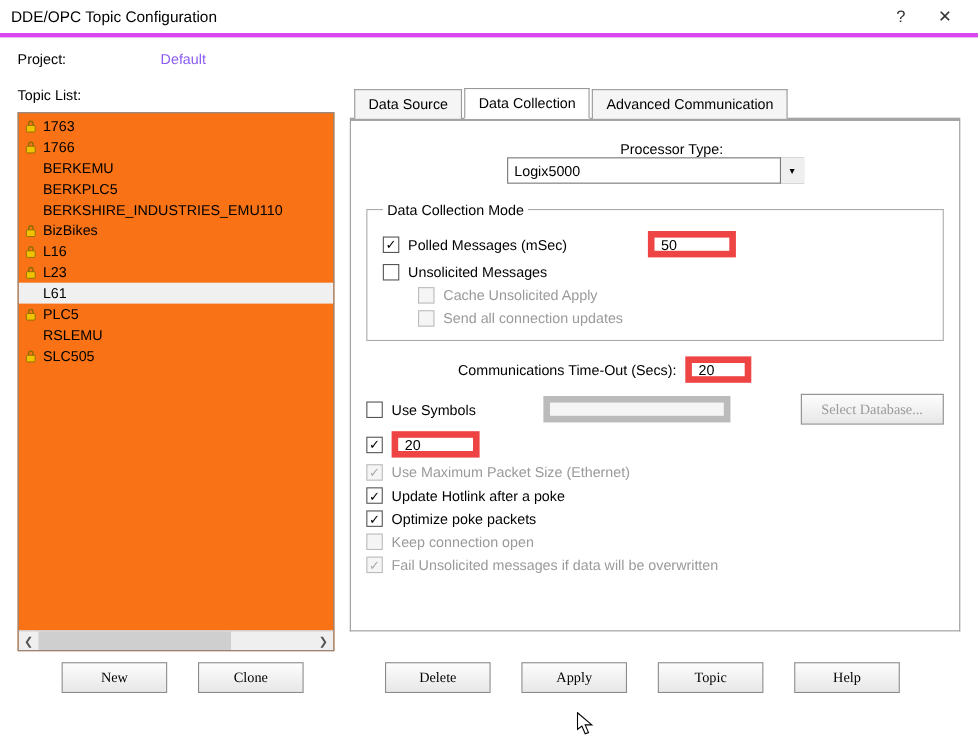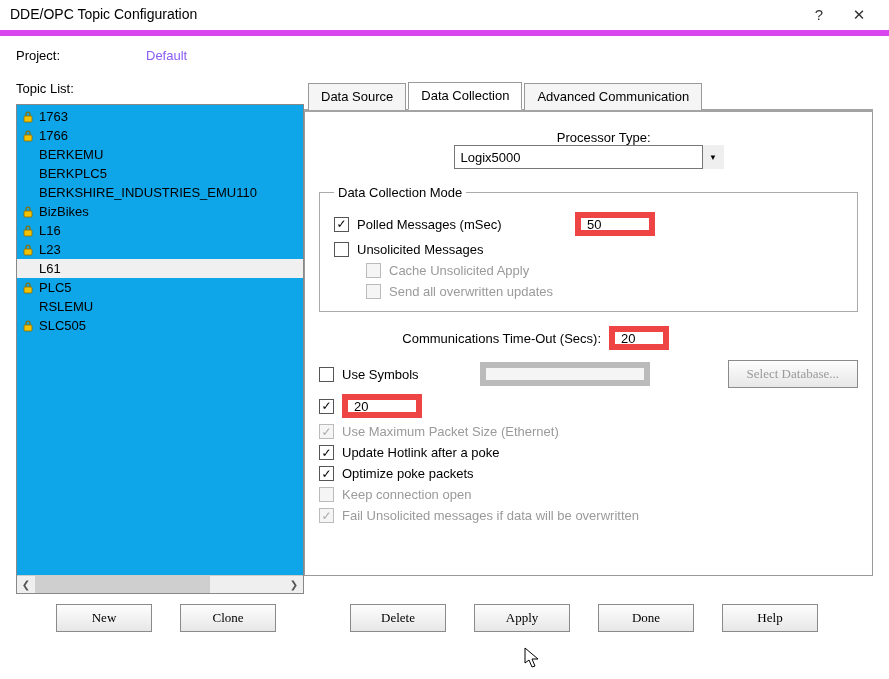--- a/index.html
+++ b/index.html
@@ -9,23 +9,24 @@
     font-family: "Segoe UI", Tahoma, sans-serif;
     font-size: 13px;
     background: #fff;
     color: #000;
     width: 889px;
     height: 679px;
     overflow: hidden;
   }
   .titlebar {
     display: flex;
+    align-items: center;
     padding: 6px 10px;
     background: #fff;
-    border-bottom: 6px solid #d946ef;
+    border-bottom: 4px solid #d946ef;
   }
   .titlebar .title { flex: 1; font-size: 14px; }
   .titlebar .winbtn {
     width: 40px;
     text-align: center;
     font-size: 15px;
     color: #333;
     cursor: default;
   }
   .content {
@@ -33,28 +34,29 @@
   }
   .project-row {
     display: flex;
     align-items: center;
     margin-bottom: 18px;
   }
   .project-row .proj-label { width: 130px; }
   .project-row .proj-value { color: #8b5cf6; }
   .main-cols {
     display: flex;
+    gap: 14px;
   }
   .left-col { width: 288px; }
   .right-col { flex: 1; }
   .topic-label { margin-bottom: 8px; }
   .topic-listbox {
     border: 1px solid #888;
     height: 490px;
-    background: #0ea5e9;
+    background: #f97316;
     position: relative;
     overflow: hidden;
   }
   .topic-items {
     padding: 2px 0;
     height: calc(100% - 18px);
     overflow: hidden;
   }
   .topic-item {
     display: flex;
@@ -360,21 +362,21 @@
             <span class="chk"></span>
             <span class="chk-label">Unsolicited Messages</span>
           </div>
 
           <div class="chk-row" style="padding-left:32px;">
             <span class="chk disabled"></span>
             <span class="chk-label disabled">Cache Unsolicited Apply</span>
           </div>
           <div class="chk-row" style="padding-left:32px; margin-bottom:0;">
             <span class="chk disabled"></span>
-            <span class="chk-label disabled">Send all overwritten updates</span>
+            <span class="chk-label disabled">Send all connection updates</span>
           </div>
         </fieldset>
 
         <div class="row" style="justify-content:flex-start; padding-left:60px;">
           <div class="label-right" style="width:230px;">Communications Time-Out (Secs):</div>
           <input class="textinput" style="width: 60px;" value="20">
         </div>
 
         <div class="chk-row">
           <span class="chk"></span>
@@ -417,21 +419,21 @@
       </div>
     </div>
   </div>
 
   <div class="bottom-buttons">
     <div class="button">New</div>
     <div class="button">Clone</div>
     <div style="width:18px;"></div>
     <div class="button">Delete</div>
     <div class="button" style="position:relative;">Apply</div>
-    <div class="button">Done</div>
+    <div class="button">Topic</div>
     <div class="button">Help</div>
   </div>
 
 </div>
 
 <svg class="cursor" style="left:524px; top:647px;" viewBox="0 0 16 22">
   <path d="M1 1 L1 16 L5 13 L8 20 L11 19 L8 12 L14 12 Z" fill="#fff" stroke="#000" stroke-width="1"></path>
 </svg>
 
 </body></html>

